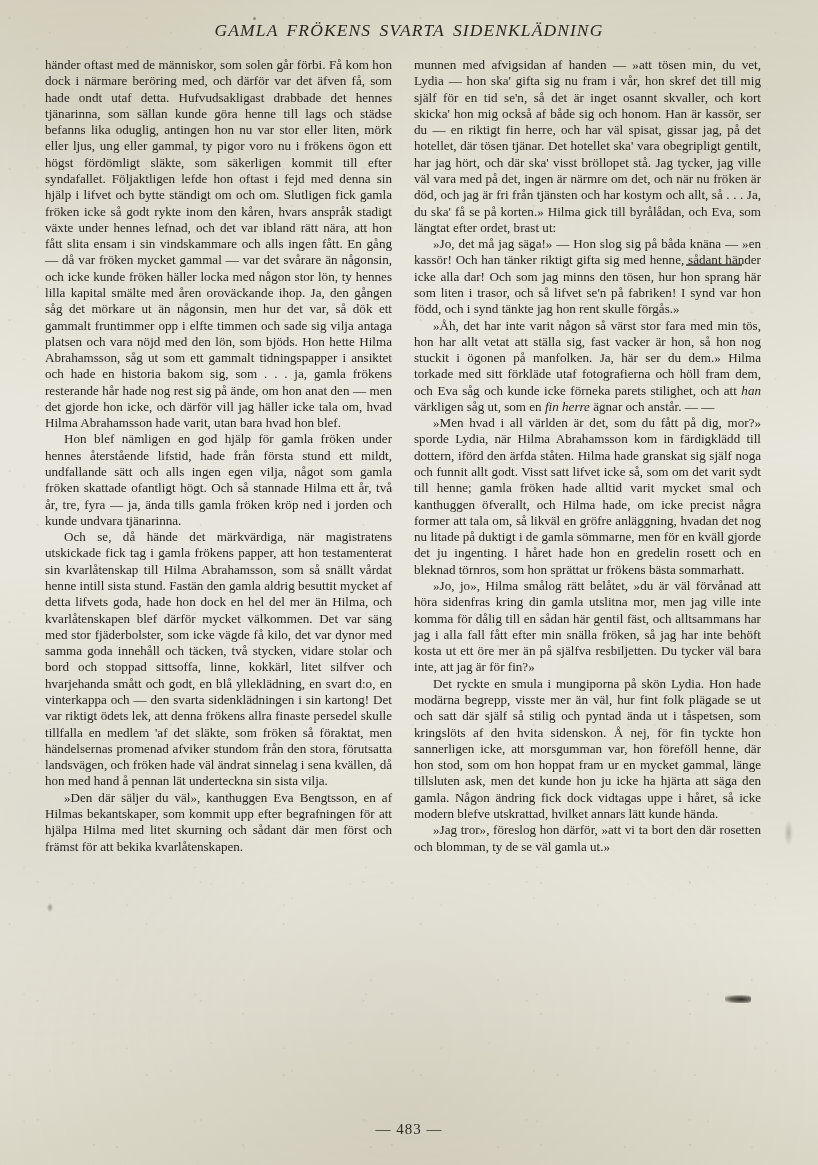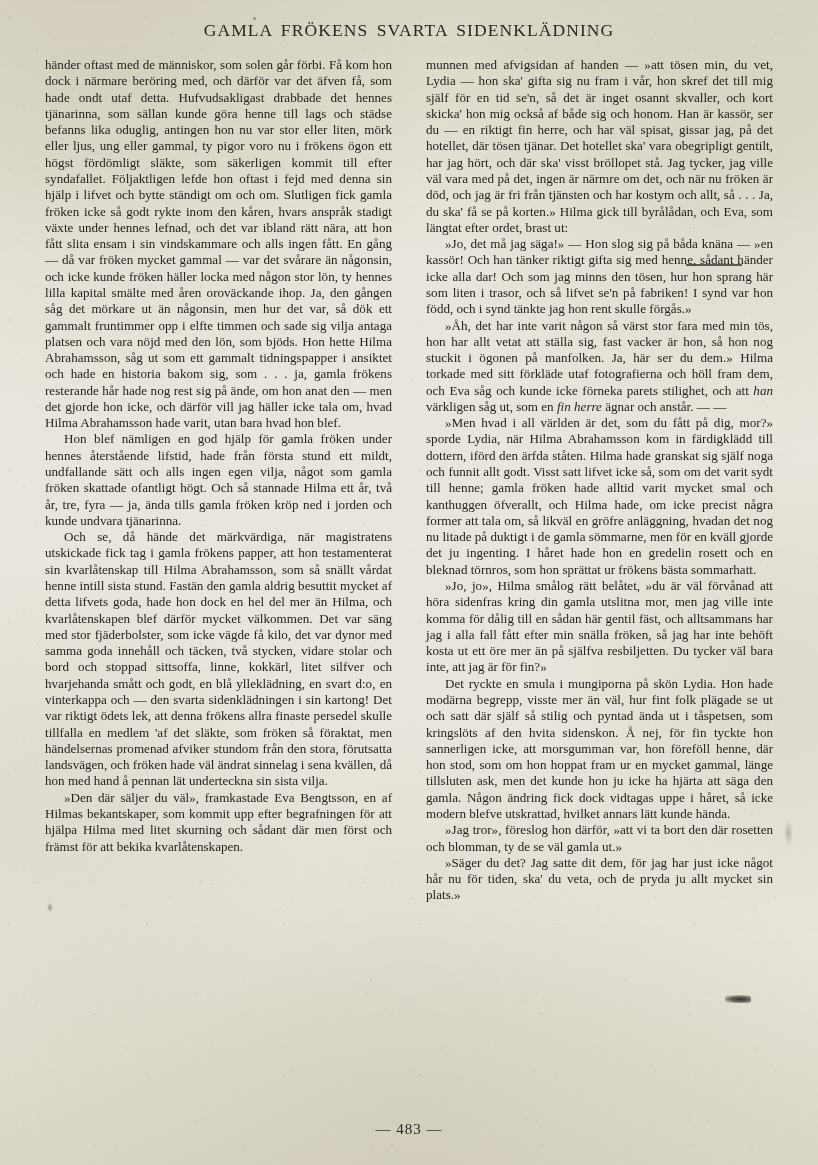--- a/index.html
+++ b/index.html
@@ -52,34 +52,35 @@
                      157px 143px, 127px 167px, 171px 127px, 139px 159px;
   }
 
   
   .running-head {
     position: absolute;
     top: 20px;
     left: 0;
     right: 0;
     text-align: center;
+    font-style: italic;
     font-size: 17.5px;
     letter-spacing: 1.1px;
     word-spacing: 3px;
     color: #2a2724;
   }
 
   
   .columns {
     position: absolute;
     top: 57px;
     left: 45px;
     width: 728px;
     display: flex;
-    gap: 34px;
+    gap: 22px;
   }
   .column {
     width: 347px;
     font-size: 13.1px;
     line-height: 16.28px;
     text-align: justify;
     text-justify: inter-word;
     hyphens: manual;
     -webkit-hyphens: manual;
   }
@@ -164,31 +165,30 @@
   <div class="paper-grain"></div>
   <div class="paper-speckle"></div>
 
   <div class="running-head">GAMLA FRÖKENS SVARTA SIDENKLÄDNING</div>
 
   <div class="columns">
     <div class="column" id="left-col">
         <p class="noindent">händer oftast med de människor, som solen går förbi. Få kom hon dock i närmare beröring med, och därför var det äfven få, som hade ondt utaf detta. Hufvudsakligast drabbade det hennes tjänarinna, som sällan kunde göra henne till lags och städse befanns lika oduglig, antingen hon nu var stor eller liten, mörk eller ljus, ung eller gammal, ty pigor voro nu i frökens ögon ett högst fördömligt släkte, som säkerligen kommit till efter syndafallet. Följaktligen lefde hon oftast i fejd med denna sin hjälp i lifvet och bytte ständigt om och om. Slutligen fick gamla fröken icke så godt rykte inom den kåren, hvars anspråk stadigt växte under hennes lefnad, och det var ibland rätt nära, att hon fått slita ensam i sin vindskammare och alls ingen fått. En gång — då var fröken mycket gammal — var det svårare än någonsin, och icke kunde fröken häller locka med någon stor lön, ty hennes lilla kapital smälte med åren oroväckande ihop. Ja, den gången såg det mörkare ut än någonsin, men hur det var, så dök ett gammalt fruntimmer opp i elfte timmen och sade sig vilja antaga platsen och vara nöjd med den lön, som bjöds. Hon hette Hilma Abrahamsson, såg ut som ett gammalt tidningspapper i ansiktet och hade en historia bakom sig, som . . . ja, gamla frökens resterande hår hade nog rest sig på ände, om hon anat den — men det gjorde hon icke, och därför vill jag häller icke tala om, hvad Hilma Abrahamsson hade varit, utan bara hvad hon blef.</p>
         <p>Hon blef nämligen en god hjälp för gamla fröken under hennes återstående lifstid, hade från första stund ett mildt, undfallande sätt och alls ingen egen vilja, något som gamla fröken skattade ofantligt högt. Och så stannade Hilma ett år, två år, tre, fyra — ja, ända tills gamla fröken kröp ned i jorden och kunde undvara tjänarinna.</p>
         <p>Och se, då hände det märkvärdiga, när magistratens utskickade fick tag i gamla frökens papper, att hon testamenterat sin kvarlåtenskap till Hilma Abrahamsson, som så snällt vårdat henne intill sista stund. Fastän den gamla aldrig besuttit mycket af detta lifvets goda, hade hon dock en hel del mer än Hilma, och kvarlåtenskapen blef därför mycket välkommen. Det var säng med stor fjäderbolster, som icke vägde få kilo, det var dynor med samma goda innehåll och täcken, två stycken, vidare stolar och bord och stoppad sittsoffa, linne, kokkärl, litet silfver och hvarjehanda smått och godt, en blå ylleklädning, en svart d:o, en vinterkappa och — den svarta sidenklädningen i sin kartong! Det var riktigt ödets lek, att denna frökens allra finaste persedel skulle tillfalla en medlem 'af det släkte, som fröken så föraktat, men händelsernas promenad afviker stundom från den stora, förutsatta landsvägen, och fröken hade väl ändrat sinnelag i sena kvällen, då hon med hand å pennan lät underteckna sin sista vilja.</p>
-        <p>»Den där säljer du väl», framkastade Eva Bengtsson, en af Hilmas bekantskaper, som kommit upp efter begrafningen för att hjälpa Hilma med litet skurning och sådant där men först och främst för att bekika kvarlåtenskapen.</p>
+        <p>»Den där säljer du väl», kanthuggen Eva Bengtsson, en af Hilmas bekantskaper, som kommit upp efter begrafningen för att hjälpa Hilma med litet skurning och sådant där men först och främst för att bekika kvarlåtenskapen.</p>
       </div>
     <div class="column" id="right-col">
         <p class="noindent">munnen med afvigsidan af handen — »att tösen min, du vet, Lydia — hon ska' gifta sig nu fram i vår, hon skref det till mig själf för en tid se'n, så det är inget osannt skvaller, och kort skicka' hon mig också af både sig och honom. Han är kassör, ser du — en riktigt fin herre, och har väl spisat, gissar jag, på det hotellet, där tösen tjänar. Det hotellet ska' vara obegripligt gentilt, har jag hört, och där ska' visst bröllopet stå. Jag tycker, jag ville väl vara med på det, ingen är närmre om det, och när nu fröken är död, och jag är fri från tjänsten och har kostym och allt, så . . . Ja, du ska' få se på korten.» Hilma gick till byrålådan, och Eva, som längtat efter ordet, brast ut:</p>
         <p>»Jo, det må jag säga!» — Hon slog sig på båda knäna — »en kassör! Och han tänker riktigt gifta sig med henne, sådant händer icke alla dar! Och som jag minns den tösen, hur hon sprang här som liten i trasor, och så lifvet se'n på fabriken! I synd var hon född, och i synd tänkte jag hon rent skulle förgås.»</p>
         <p>»Åh, det har inte varit någon så värst stor fara med min tös, hon har allt vetat att ställa sig, fast vacker är hon, så hon nog stuckit i ögonen på manfolken. Ja, här ser du dem.» Hilma torkade med sitt förkläde utaf fotografierna och höll fram dem, och Eva såg och kunde icke förneka parets stilighet, och att <em>han</em> värkligen såg ut, som en <em>fin herre</em> ägnar och anstår. — —</p>
         <p>»Men hvad i all världen är det, som du fått på dig, mor?» sporde Lydia, när Hilma Abrahamsson kom in färdigklädd till dottern, iförd den ärfda ståten. Hilma hade granskat sig själf noga och funnit allt godt. Visst satt lifvet icke så, som om det varit sydt till henne; gamla fröken hade alltid varit mycket smal och kanthuggen öfverallt, och Hilma hade, om icke precist några former att tala om, så likväl en gröfre anläggning, hvadan det nog nu litade på duktigt i de gamla sömmarne, men för en kväll gjorde det ju ingenting. I håret hade hon en gredelin rosett och en bleknad törnros, som hon sprättat ur frökens bästa sommarhatt.</p>
         <p>»Jo, jo», Hilma smålog rätt belåtet, »du är väl förvånad att höra sidenfras kring din gamla utslitna mor, men jag ville inte komma för dålig till en sådan här gentil fäst, och alltsammans har jag i alla fall fått efter min snälla fröken, så jag har inte behöft kosta ut ett öre mer än på själfva resbiljetten. Du tycker väl bara inte, att jag är för fin?»</p>
         <p>Det ryckte en smula i mungiporna på skön Lydia. Hon hade modärna begrepp, visste mer än väl, hur fint folk plägade se ut och satt där själf så stilig och pyntad ända ut i tåspetsen, som kringslöts af den hvita sidenskon. Å nej, för fin tyckte hon sannerligen icke, att morsgumman var, hon föreföll henne, där hon stod, som om hon hoppat fram ur en mycket gammal, länge tillsluten ask, men det kunde hon ju icke ha hjärta att säga den gamla. Någon ändring fick dock vidtagas uppe i håret, så icke modern blefve utskrattad, hvilket annars lätt kunde hända.</p>
         <p>»Jag tror», föreslog hon därför, »att vi ta bort den där rosetten och blomman, ty de se väl gamla ut.»</p>
-        <p>»Säger du det? Jag satte dit dem, för jag har just icke något hår nu för tiden, ska' du veta, och de pryda ju allt mycket sin plats.»</p>
       </div>
   </div>
 
   <div class="folio">— 483 —</div>
 
   <div class="artifact-rule-top"></div>
   <div class="artifact-smudge"></div>
   <div class="artifact-edge-mark"></div>
   <div class="artifact-left-fleck"></div>
   <div class="artifact-top-dot"></div>

